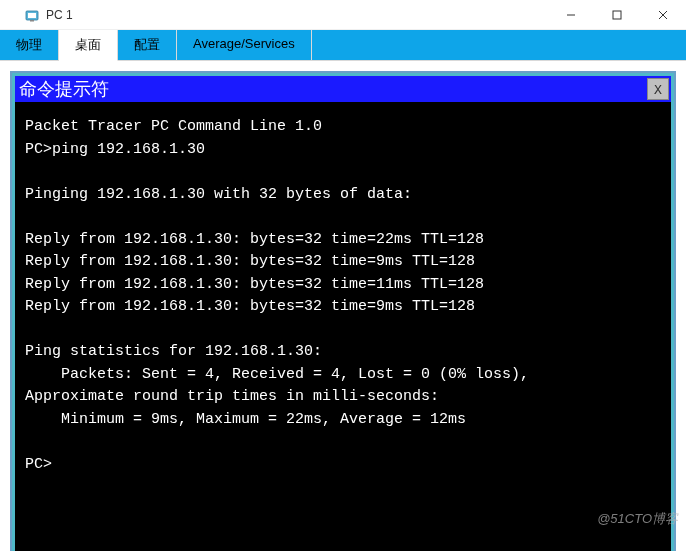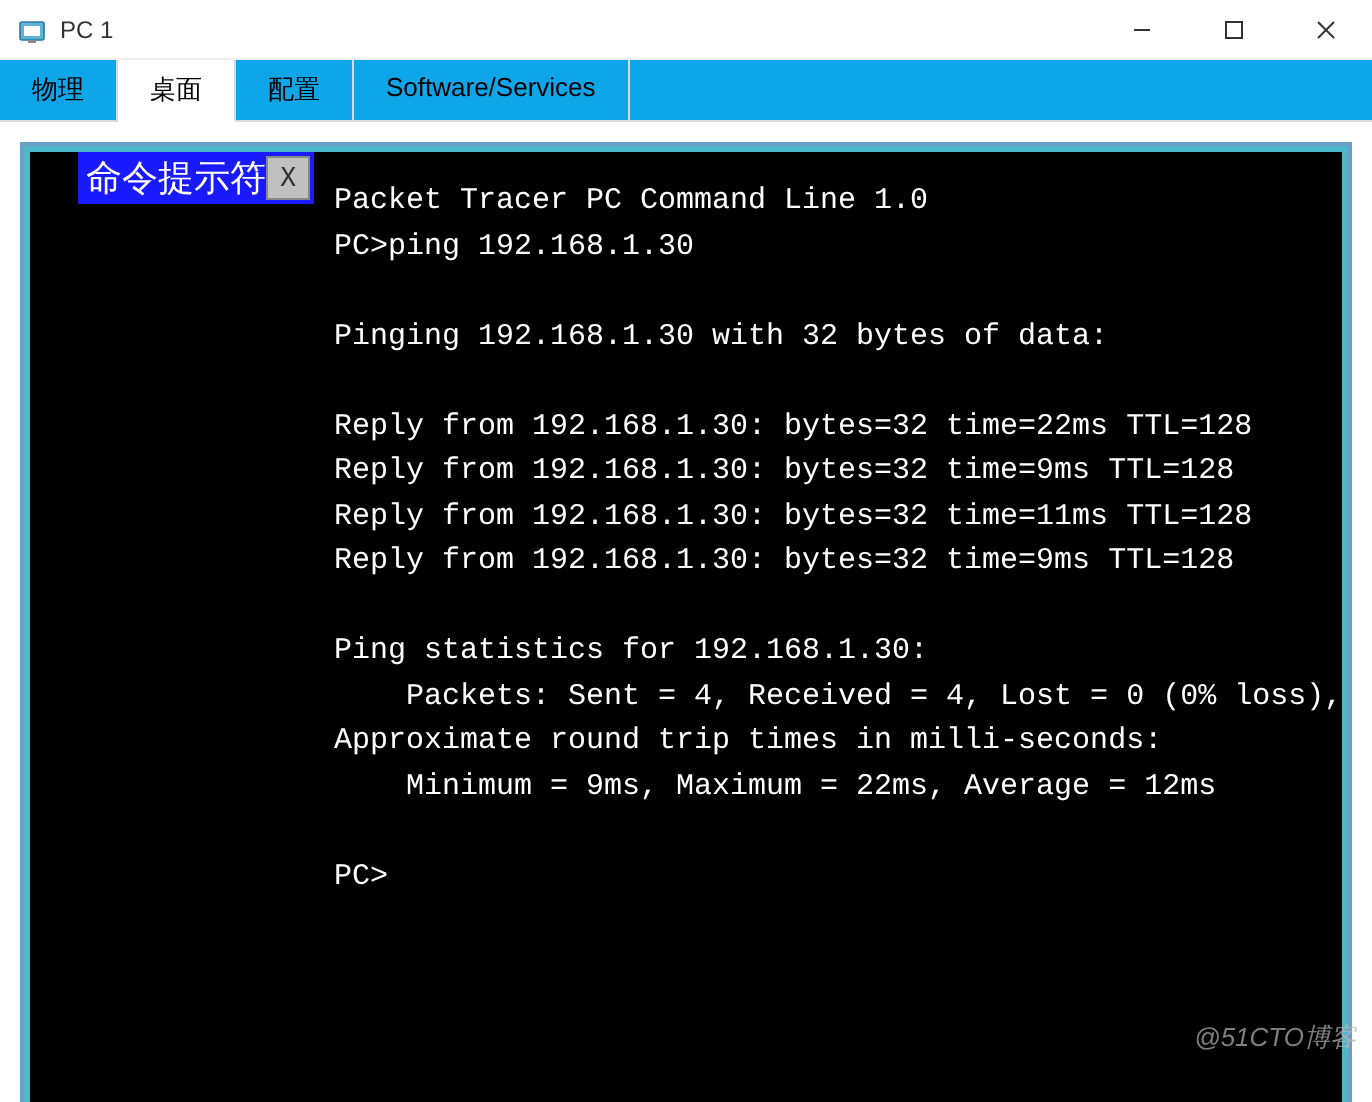--- a/index.html
+++ b/index.html
@@ -1,29 +1,29 @@
 <!DOCTYPE html>
 <html><head>
   <meta charset="utf-8">
   <style>
     * { margin: 0; padding: 0; box-sizing: border-box; }
     body { width: 686px; height: 551px; background: #fff; font-family: "Microsoft YaHei", "SimSun", Arial, sans-serif; overflow: hidden; position: relative; }
-    .titlebar { height: 30px; display: flex; align-items: center; justify-content: space-between; background: #fff; border-bottom: 1px solid #f0f0f0; padding: 0 0 0 8px; }
+    .titlebar { height: 30px; display: flex; align-items: center; justify-content: space-between; background: #fff; border-bottom: 1px solid #f0f0f0; padding: 0 0 0 24px; }
     .titlebar-left { display: flex; align-items: center; gap: 6px; }
     .app-icon { width: 16px; height: 16px; display: inline-flex; align-items: center; justify-content: center; }
     .title-text { font-size: 12px; color: #333; }
     .win-controls { display: flex; }
     .win-btn { width: 46px; height: 30px; display: flex; align-items: center; justify-content: center; color: #555; font-size: 12px; }
     .win-btn svg { width: 10px; height: 10px; }
     .tabs { display: flex; background: #0ea5e9; border-bottom: 1px solid #d9d9d9; font-size: 13px; }
     .tab { padding: 6px 16px; border-right: 1px solid #d9d9d9; cursor: pointer; }
     .tab.active { background: #fff; border-bottom: 1px solid #fff; margin-bottom: -1px; }
     .desktop-area { padding: 10px; background: #fff; }
     .desktop-inner { border: 2px solid #6aa0c8; background: #4fb8c8; padding: 3px; height: 485px; }
-    .terminal-window { background: #000; height: 100%; display: flex; flex-direction: row; padding-left: 24px; }
+    .terminal-window { background: #000; height: 100%; display: flex; flex-direction: column; }
     .terminal-titlebar { background: #1a1aff; display: flex; justify-content: space-between; align-items: center; height: 26px; padding: 0 0 0 4px; }
     .terminal-title { color: #fff; font-size: 18px; font-family: "SimSun", serif; font-weight: normal; }
     .terminal-close { width: 22px; height: 22px; background: #c0c0c0; border: 1px solid #888; display: flex; align-items: center; justify-content: center; font-family: monospace; font-size: 13px; color: #333; margin-right: 2px; cursor: pointer; }
     .terminal-body { flex: 1; background: #000; color: #fff; font-family: "Courier New", monospace; font-size: 15px; line-height: 1.5; padding: 14px 10px 10px 10px; white-space: pre; overflow: hidden; }
     .watermark { position: absolute; right: 8px; bottom: 23px; color: rgba(180,180,180,0.7); font-size: 13px; font-style: italic; pointer-events: none; }
   </style>
 </head>
 <body>
 
 <div class="titlebar">
@@ -54,21 +54,21 @@
           <line x1="9" y1="1" x2="1" y2="9" stroke="#333" stroke-width="1"></line>
         </svg>
       </div>
   </div>
 </div>
 
 <div class="tabs">
   <div class="tab">物理</div>
   <div class="tab active">桌面</div>
   <div class="tab">配置</div>
-  <div class="tab">Software/Services</div>
+  <div class="tab">Average/Services</div>
 </div>
 
 <div class="desktop-area">
   <div class="desktop-inner">
     <div class="terminal-window">
       <div class="terminal-titlebar">
         <span class="terminal-title">命令提示符</span>
         <span class="terminal-close">X</span>
       </div>
       <div class="terminal-body" id="terminal-body">Packet Tracer PC Command Line 1.0

